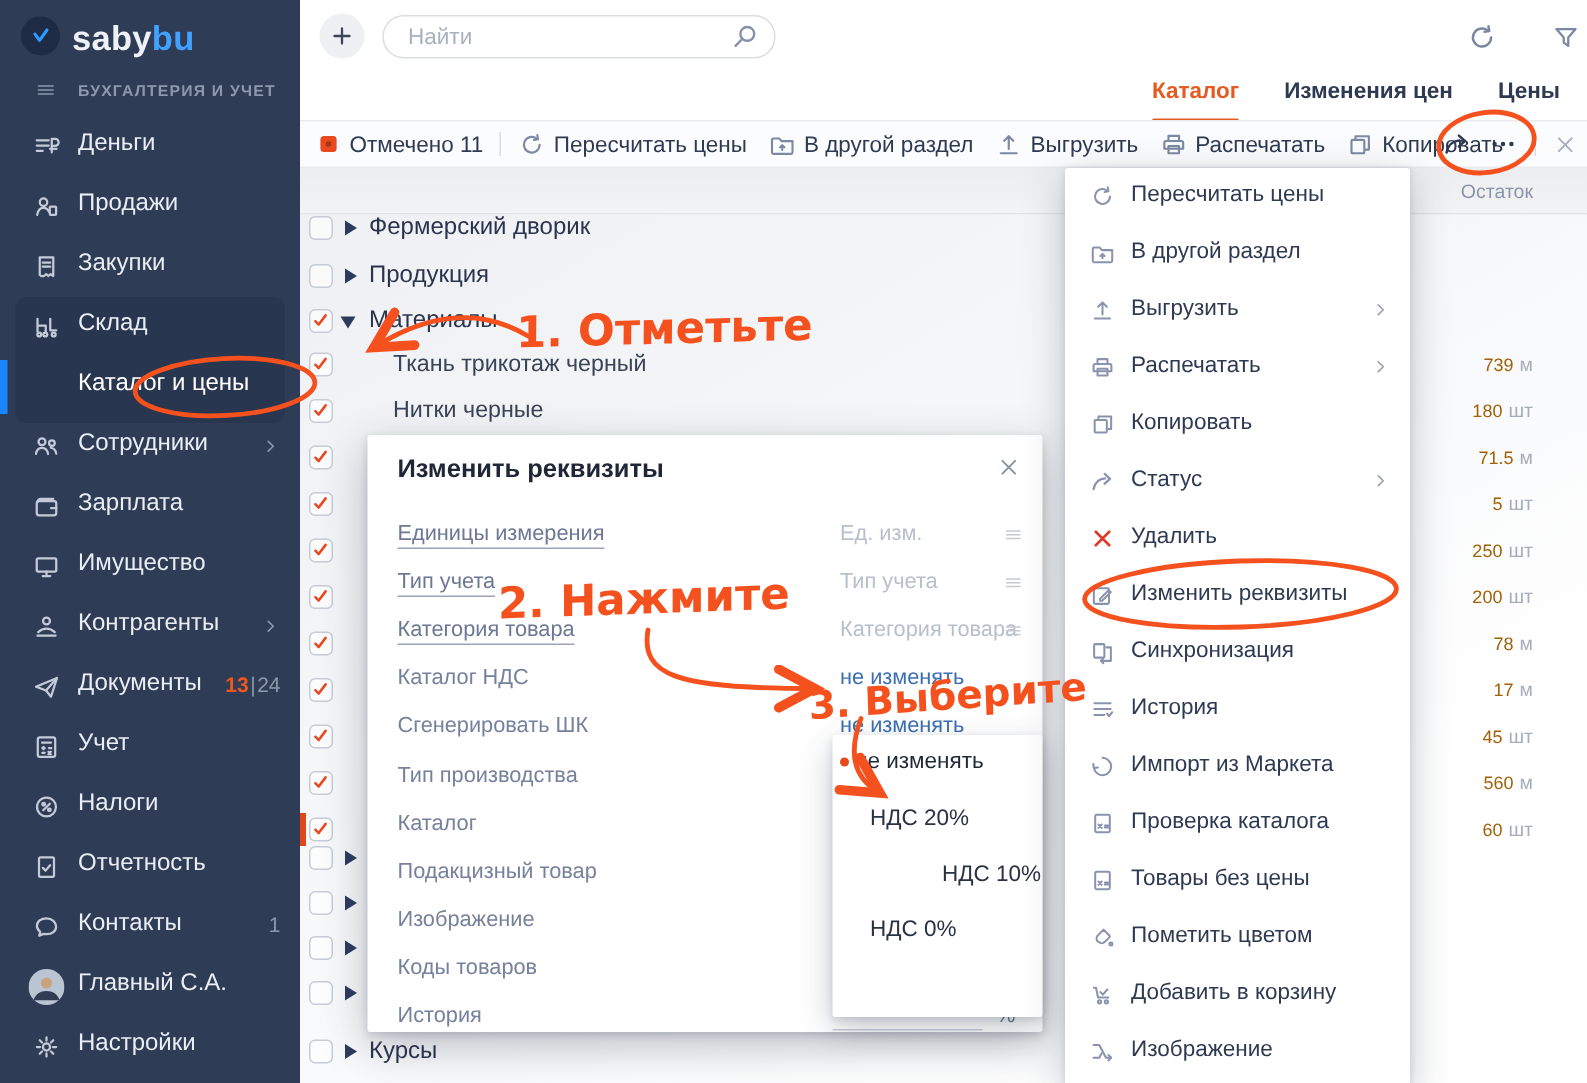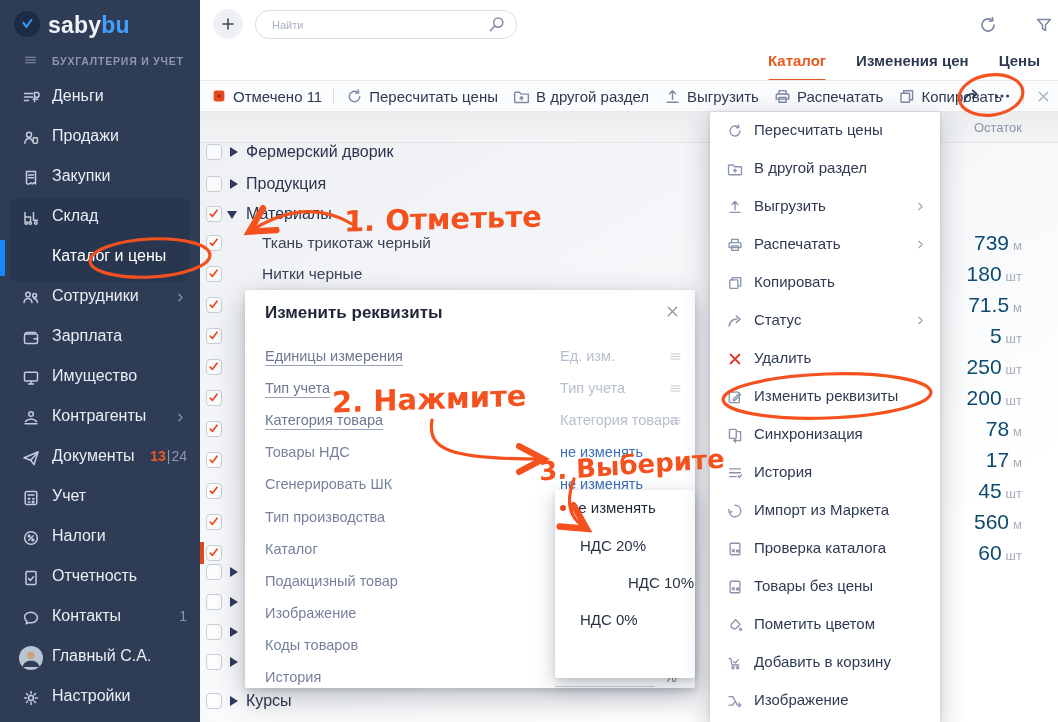--- a/index.html
+++ b/index.html
@@ -23,21 +23,21 @@
   .side-item.active .s-lbl{color:#ffffff;}
   .s-chev{position:absolute;right:13px;top:13px;width:13px;height:13px;color:#8d98ad;}
   .s-badge{position:absolute;right:13px;top:10px;font-size:14px;}
   .b-or{color:#f0571f;font-weight:bold;} .b-gr{color:#8d98ad;}
   
   #topbar{left:200px;top:0;width:858px;height:80px;background:#fff;z-index:2;}
   #plus-btn{left:13px;top:9px;width:30px;height:30px;border-radius:50%;background:#eef0f3;color:#3c4557;}
   #plus-btn .ic{width:18px;height:18px;margin:6px;}
   #searchbox{left:55px;top:10px;width:260px;height:27px;border:1px solid #dadde3;border-radius:14px;background:#fff;}
   #searchbox input{position:absolute;left:14px;top:2px;width:190px;height:21px;border:none;outline:none;
-      font-family:inherit;font-size:11px;color:#5a6375;background:transparent;}
+      font-family:inherit;font-size:15px;color:#5a6375;background:transparent;}
   #searchbox input::placeholder{color:#a9b1bf;}
   #search-ic{position:absolute;right:9px;top:3px;width:20px;height:20px;color:#8591a8;}
   #tb-refresh{left:777px;top:14px;width:22px;height:22px;color:#7c87a3;}
   #tb-filter{left:834px;top:15px;width:20px;height:20px;color:#7c87a3;}
   
   #tabs{left:200px;top:50px;width:840px;height:26px;display:flex;justify-content:flex-end;gap:30px;z-index:2;position:absolute;}
   .tab{font-size:15px;font-weight:bold;color:#2e3a52;position:relative;line-height:22px;}
   .tab.active{color:#e55a1e;}
   .tab.active::after{content:"";position:absolute;left:0;right:0;bottom:-6px;height:3px;background:#e55a1e;border-radius:2px;}
   
@@ -61,21 +61,21 @@
   .cb{position:absolute;left:6px;top:50%;margin-top:-8px;width:16px;height:16px;border:1.5px solid #c6ccd5;
       border-radius:4px;background:rgba(255,255,255,.65);box-sizing:border-box;}
   .cb svg{position:absolute;left:0px;top:0px;width:13px;height:13px;}
   .tri-r{position:absolute;left:30px;top:50%;margin-top:-5px;width:0;height:0;
       border-left:8px solid #2d3a5e;border-top:5px solid transparent;border-bottom:5px solid transparent;}
   .tri-d{position:absolute;left:27px;top:50%;margin-top:-3px;width:0;height:0;
       border-top:8px solid #2d3a5e;border-left:5px solid transparent;border-right:5px solid transparent;}
   .f-lbl{position:absolute;left:46px;top:50%;transform:translateY(-50%);font-size:16px;color:#2a344c;font-weight:500;white-space:nowrap;}
   .i-lbl{position:absolute;left:62px;top:50%;transform:translateY(-50%);font-size:15.5px;color:#3a4458;white-space:nowrap;}
   .val{position:absolute;right:36px;top:50%;transform:translateY(-50%);white-space:nowrap;}
-  .val .q{font-size:21px;color:#0c4a6e;font-weight:500;}
+  .val .q{font-size:12px;color:#a16207;font-weight:500;}
   .val .u{font-size:13px;color:#a6adbb;margin-left:4px;}
   #row-marker{left:200px;top:542px;width:4px;height:22px;background:#e0481c;z-index:2;}
   
   #modal{left:245px;top:290px;width:450px;height:398px;background:#fff;z-index:20;
       box-shadow:0 10px 30px rgba(40,50,70,.30),0 2px 6px rgba(40,50,70,.18);border-radius:2px;}
   #modal-title{position:absolute;left:20px;top:13px;font-size:17px;font-weight:bold;color:#1f2636;}
   #modal-close{position:absolute;right:14px;top:13px;width:17px;height:17px;color:#8b93a5;}
   .fld{position:absolute;left:0;width:450px;height:24px;}
   .fld .f-label{position:absolute;left:20px;top:3px;font-size:14.5px;color:#76819c;white-space:nowrap;}
   .fld .f-label.lnk{border-bottom:1px solid #9aa3b8;padding-bottom:1px;color:#6c7894;}
@@ -579,21 +579,21 @@
         <div class="fld" style="top: 119px;">
           <div class="f-label lnk">Категория товара</div>
           <div class="f-ph">Категория товара</div>
           <span class="f-burger ic">
             <svg viewBox="0 0 20 20" fill="none" stroke="currentColor" stroke-width="1.4" stroke-linecap="round" stroke-linejoin="round">
               <path d="M4 6.6h12M4 10h12M4 13.4h12"></path>
             </svg>
           </span>
         </div>
         <div class="fld" style="top: 151px;">
-          <div class="f-label">Товары НДС</div>
+          <div class="f-label">Каталог НДС</div>
           <div class="f-link">не изменять</div>
         </div>
         <div class="fld" style="top: 183px;">
           <div class="f-label">Сгенерировать ШК</div>
           <div class="f-link">не изменять</div>
         </div>
         <div class="fld" style="top: 216px;">
           <div class="f-label">Тип производства</div>
           <div class="f-link">не изменять</div>
         </div>

